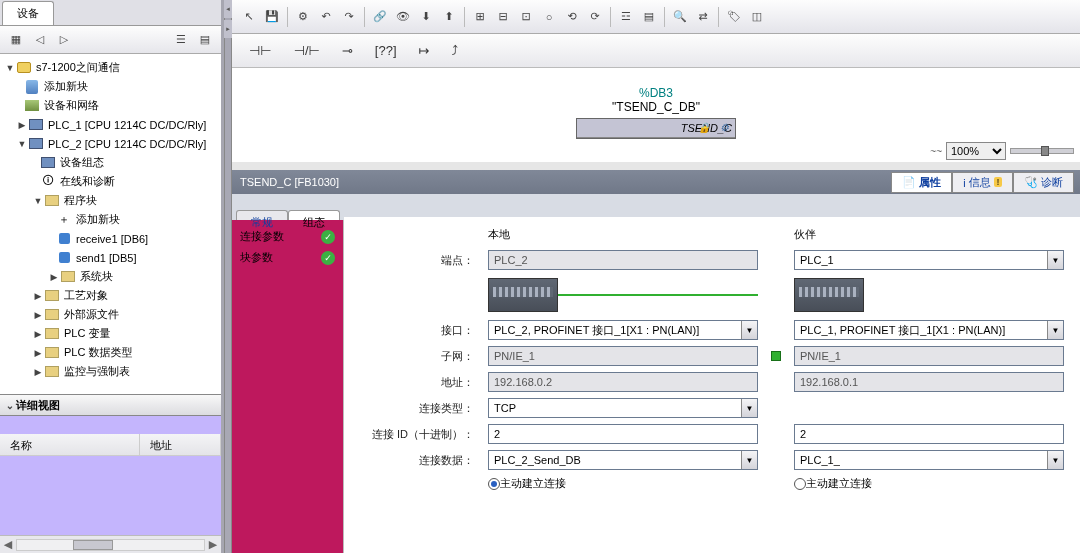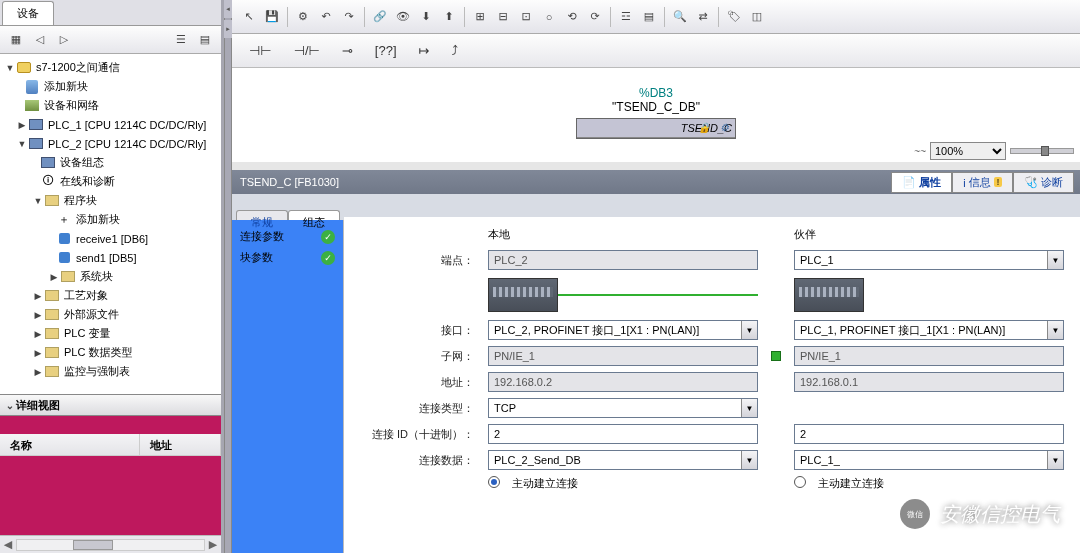--- a/index.html
+++ b/index.html
@@ -22,21 +22,21 @@
 .icon-folder { background: #f0d060; border: 1px solid #b89020; border-radius: 2px; width: 14px; height: 11px; }
 .icon-plc { background: #7090c0; border: 1px solid #405070; width: 14px; height: 11px; }
 .icon-device { background: linear-gradient(#88b8e8,#5080c0); width: 12px; height: 14px; border-radius: 2px; }
 .icon-net { background: linear-gradient(#a8c878,#709040); width: 14px; height: 11px; }
 .icon-blk-p { background: #e07050; border-radius: 50%; width: 12px; height: 12px; }
 .icon-blk-b { background: #4080d0; border-radius: 2px; width: 11px; height: 11px; }
 .icon-fldr { background: #e8d080; border: 1px solid #b0a060; width: 14px; height: 11px; }
 
 .detail-hdr { height: 22px; background: linear-gradient(#f8f8f8,#dcdce0); border-top: 1px solid #888; border-bottom: 1px solid #888; display: flex; align-items: center; padding-left: 4px; font-weight: bold; }
 .detail-hdr .arrow { font-size: 10px; }
-.detail-body { flex: 1; background: #be185d; overflow: auto; font-weight: bold; }
+.detail-body { flex: 1; background: #c4b5fd; overflow: auto; }
 .detail-cols { display: flex; height: 22px; background: linear-gradient(#f4f4f6,#e4e4e8); border-bottom: 1px solid #ccc; }
 .detail-col { padding: 4px 10px; border-right: 1px solid #ccc; }
 .bottom-scroll { height: 18px; background: #e8e8ec; border-top: 1px solid #bbb; display: flex; align-items: center; }
 .bottom-scroll .sbtn { width: 16px; text-align: center; color: #666; }
 .bottom-scroll .strack { flex: 1; height: 12px; background: #f0f0f2; border: 1px solid #ccc; position: relative; }
 .bottom-scroll .sthumb { position: absolute; left: 30%; width: 40px; height: 10px; background: #c8c8d0; border: 1px solid #999; }
 
 
 .right-panel { flex: 1; display: flex; flex-direction: column; position: relative; }
 .top-toolbar { height: 34px; background: linear-gradient(#fdfdfd,#e4e4ea); border-bottom: 1px solid #aaa; display: flex; align-items: center; padding: 0 6px; gap: 1px; }
@@ -48,52 +48,52 @@
 
 .editor-area { flex: 0 0 94px; background: #fff; position: relative; overflow: hidden; }
 .fbd-header { text-align: center; margin-top: 18px; }
 .fbd-db { color: #008080; font-size: 12px; }
 .fbd-name { color: #000; font-size: 12px; }
 .fbd-block { margin: 4px auto 0; width: 160px; border: 1px solid #666; background: #d4d4e0; }
 .fbd-block-title { background: #c4c4d4; border-bottom: 1px solid #888; padding: 3px; text-align: right; position: relative; font-style: italic; }
 .fbd-eye { position: absolute; right: 24px; top: 3px; font-size: 10px; }
 .fbd-gear { position: absolute; right: 6px; top: 3px; font-size: 10px; color: #3a6aa0; cursor: pointer; }
 .zoom-bar { position: absolute; right: 6px; bottom: 2px; display: flex; align-items: center; gap: 4px; }
-.zoom-sel { width: 76px; height: 18px; font-size: 11px; border: 1px solid #888; }
+.zoom-sel { width: 60px; height: 18px; font-size: 11px; border: 1px solid #888; }
 .zoom-track { width: 64px; height: 6px; background: #d0d0d6; border: 1px solid #999; position: relative; }
 .zoom-dot { position: absolute; left: 30px; top: -3px; width: 8px; height: 10px; background: #888; border: 1px solid #555; }
 
 .prop-header { height: 24px; background: linear-gradient(#808898,#707888); color: #fff; display: flex; align-items: center; padding: 0 8px; font-size: 12px; margin-top: 8px; }
 .prop-tabs-right { position: absolute; right: 6px; display: flex; gap: 0; }
 .ptab { background: #eeeef2; color: #1040a0; border: 1px solid #888; padding: 2px 10px; font-size: 11px; cursor: pointer; display: flex; align-items: center; gap: 3px; }
 .ptab.active { background: #fff; font-weight: bold; }
 
 .prop-body { flex: 1; background: #d8dce4; display: flex; position: relative; }
 .prop-lefttabs { position: absolute; left: 0; top: 0; height: 26px; display: flex; gap: 0; padding-left: 4px; }
 .ltab { background: #e8e8ec; border: 1px solid #999; border-bottom: none; padding: 4px 14px; border-radius: 3px 3px 0 0; color: #1040a0; cursor: pointer; margin-top: 16px; }
 .ltab.active { background: #fff; color: #000; }
 
-.prop-nav { width: 112px; background: #3b82f6; border-right: 1px solid #bbb; margin-top: 26px; padding: 6px 4px; }
+.prop-nav { width: 112px; background: #be185d; border-right: 1px solid #bbb; margin-top: 26px; padding: 6px 4px; }
 .prop-nav-item { display: flex; align-items: center; justify-content: space-between; padding: 3px 4px; cursor: pointer; }
 .check-circle { width: 14px; height: 14px; border-radius: 50%; background: #3cb043; display: flex; align-items: center; justify-content: center; color: #fff; font-size: 9px; }
 
 .prop-form { flex: 1; background: #fff; margin-top: 23px; padding: 10px 16px; overflow: auto; }
 .form-grid { display: grid; grid-template-columns: 120px 270px 20px 270px; column-gap: 8px; row-gap: 6px; align-items: center; }
 .lbl { text-align: right; color: #222; padding-right: 6px; }
 .inp { height: 20px; border: 1px solid #6a7a90; background: #fff; padding: 0 5px; width: 100%; font-size: 11px; }
 .inp.ro { background: #e4e4e8; color: #555; }
 .sel-wrap { position: relative; display: flex; }
 .sel-wrap .inp { padding-right: 18px; }
 .dd-btn { position: absolute; right: 1px; top: 1px; width: 16px; height: 18px; background: linear-gradient(#f4f4f6,#d4d4da); border-left: 1px solid #888; display: flex; align-items: center; justify-content: center; font-size: 8px; cursor: pointer; }
 .col-head { font-weight: normal; color: #000; padding-bottom: 2px; }
 .plc-img { width: 70px; height: 34px; background: linear-gradient(#606874,#484e58); border: 1px solid #333; position: relative; margin: 2px 0; }
 .plc-img::after { content: ""; position: absolute; left: 4px; right: 4px; top: 8px; height: 10px; background: repeating-linear-gradient(90deg,#aab2c0 0 3px,#606874 3px 6px); }
 .link-line { height: 2px; background: #30b030; width: 100%; }
 .net-dot { width: 10px; height: 10px; background: #30b030; border: 1px solid #187018; }
-.radio-row { display: flex; gap: 12px; }
+.radio-row { display: flex; align-items: center; gap: 0; }
 .radio { width: 12px; height: 12px; border-radius: 50%; border: 1px solid #555; display: inline-flex; align-items: center; justify-content: center; }
 .radio.on::after { content: ""; width: 6px; height: 6px; border-radius: 50%; background: #2a60c0; }
 
 .watermark { position: absolute; right: 20px; bottom: 24px; display: flex; align-items: center; gap: 10px; opacity: 0.9; pointer-events: none; }
 .wm-circle { width: 30px; height: 30px; border-radius: 50%; background: #808080; display: flex; align-items: center; justify-content: center; color: #fff; font-size: 8px; }
 .wm-text { color: #fff; font-size: 20px; font-style: italic; text-shadow: 0 0 6px rgba(0,0,0,.7); }
 
 
 .vsplit { width: 8px; background: #a8a8b4; border-left: 1px solid #888; border-right: 1px solid #888; display: flex; flex-direction: column; align-items: center; justify-content: flex-start; }
 .vsplit .vbtn { width: 8px; height: 18px; background: #c0c0cc; margin-bottom: 2px; font-size: 7px; color: #555; display: flex; align-items: center; justify-content: center; }
@@ -437,18 +437,14 @@
             </div>
           <div></div>
           <div class="radio-row">
               <span class="radio"></span>
               <span>主动建立连接</span>
             </div>
         </div>
       </div>
     </div>
 
-    <div class="watermark">
-      <div class="wm-circle">微信</div>
-      <div class="wm-text">安徽信控电气</div>
-    </div>
   </div>
 </div>
 
 </body></html>

